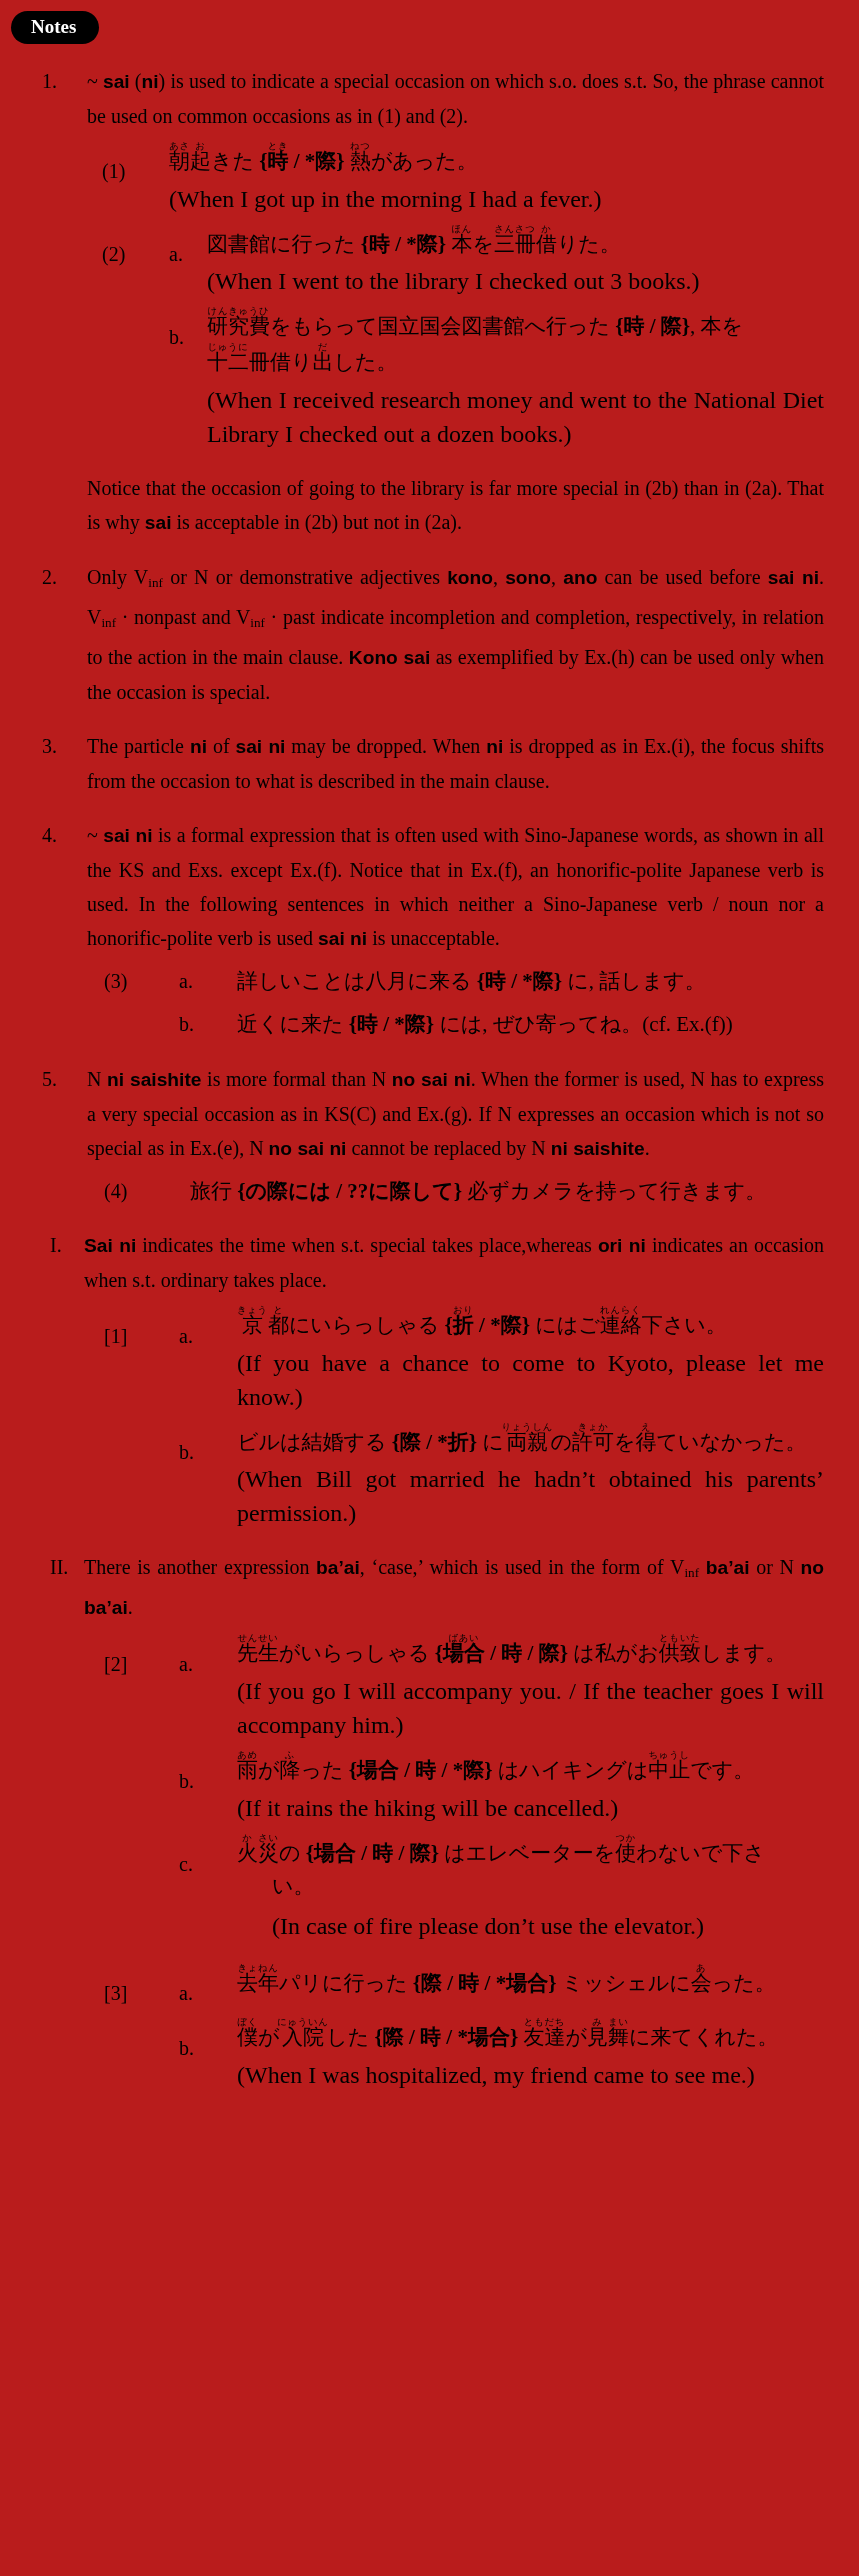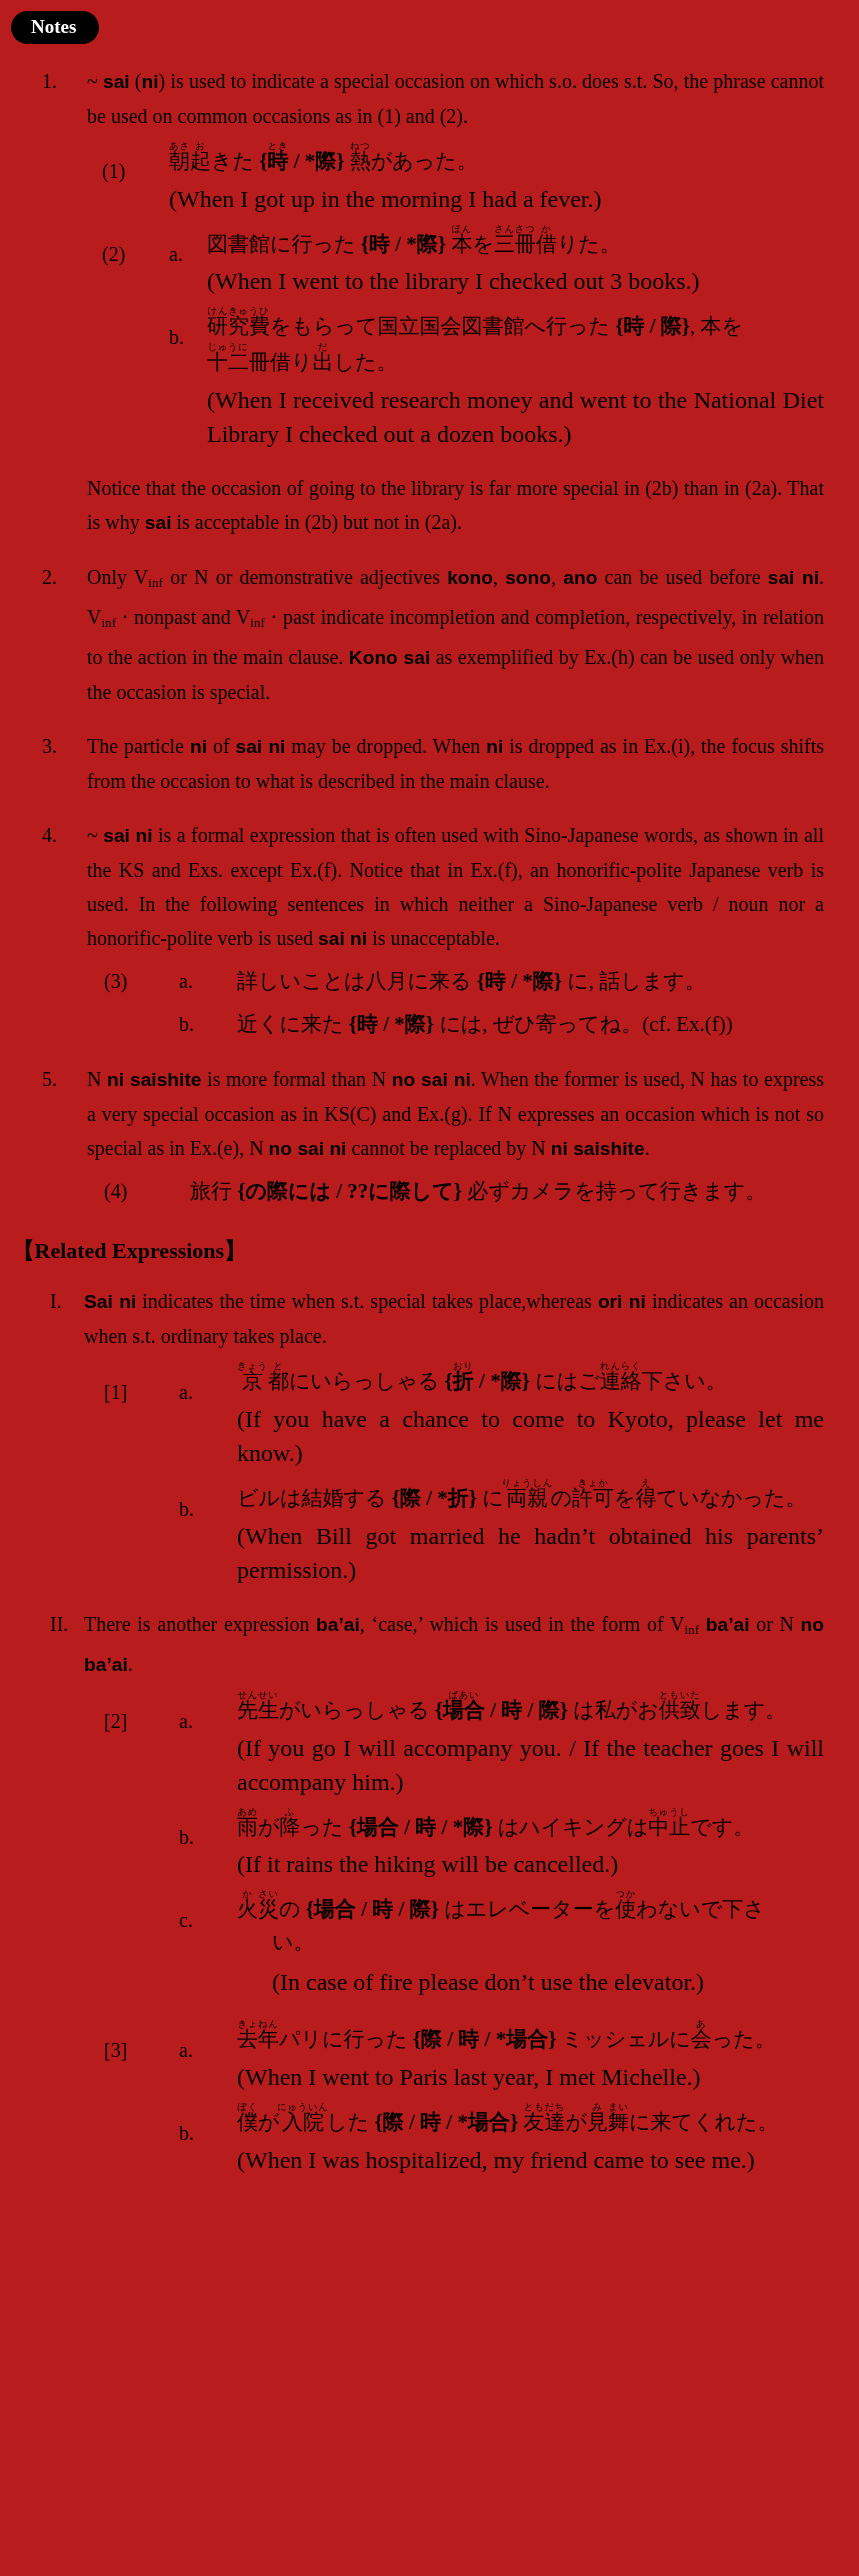--- a/index.html
+++ b/index.html
@@ -121,21 +121,20 @@
     <div class="tcol just"><span>N </span><span class="rj">ni saishite</span><span> is more formal than N </span><span class="rj">no sai ni</span><span>. When the former is used, N has to express a very special occasion as in KS(C) and Ex.(g). If N expresses an occasion which is not so special as in Ex.(e), N </span><span class="rj">no sai ni</span><span> cannot be replaced by N </span><span class="rj">ni saishite</span><span>.</span></div>
   </div>
 
   <div class="row ex g2 nol">
     <div class="c1 noruby">(4)</div>
     <div class="tcol">
       <div class="jp plain"><span>旅行 </span><span class="jb">{の際には / ??に際して}</span><span> 必ずカメラを持って行きます。</span></div>
     </div>
   </div>
 
-  <div class="re-heading">【Related Expressions】</div>
 
   <div class="row re-row">
     <div class="re-num">I.</div>
     <div class="tcol just"><span class="rj">Sai ni</span><span> indicates the time when s.t. special takes place,whereas </span><span class="rj">ori ni</span><span> indicates an occasion when s.t. ordinary takes place.</span></div>
   </div>
 
   <div class="row ex g2">
     <div class="c1">[1]</div>
     <div class="c2">a.</div>
     <div class="tcol">
@@ -189,21 +188,20 @@
     </div>
   </div>
 
   <div class="para just"></div>
 
   <div class="row ex g2">
     <div class="c1">[3]</div>
     <div class="c2">a.</div>
     <div class="tcol">
       <div class="jp"><ruby><span>去年</span><rt>きょねん</rt></ruby><span>パリに行った </span><span class="jb">{際 / 時 / *場合}</span><span> ミッシェルに</span><ruby><span>会</span><rt>あ</rt></ruby><span>った。</span></div>
-      <div class="en">(When I went to Paris last year, I met Michelle.)</div>
     </div>
   </div>
 
   <div class="row ex g2">
     <div class="c1"></div>
     <div class="c2">b.</div>
     <div class="tcol">
       <div class="jp"><ruby><span>僕</span><rt>ぼく</rt></ruby><span>が</span><ruby><span>入院</span><rt>にゅういん</rt></ruby><span>した </span><span class="jb">{際 / 時 / *場合}</span><span> </span><ruby><span>友達</span><rt>ともだち</rt></ruby><span>が</span><ruby><span>見</span><rt>み</rt></ruby><ruby><span>舞</span><rt>まい</rt></ruby><span>に来てくれた。</span></div>
       <div class="en">(When I was hospitalized, my friend came to see me.)</div>
     </div>

